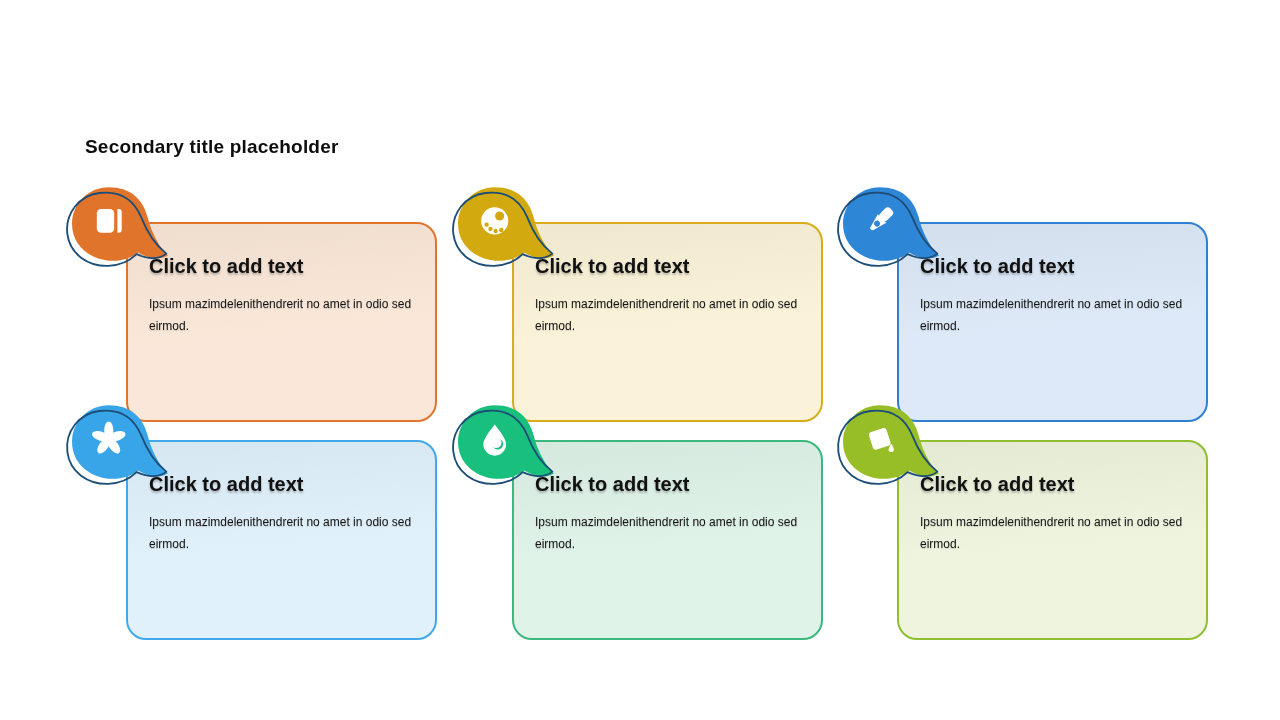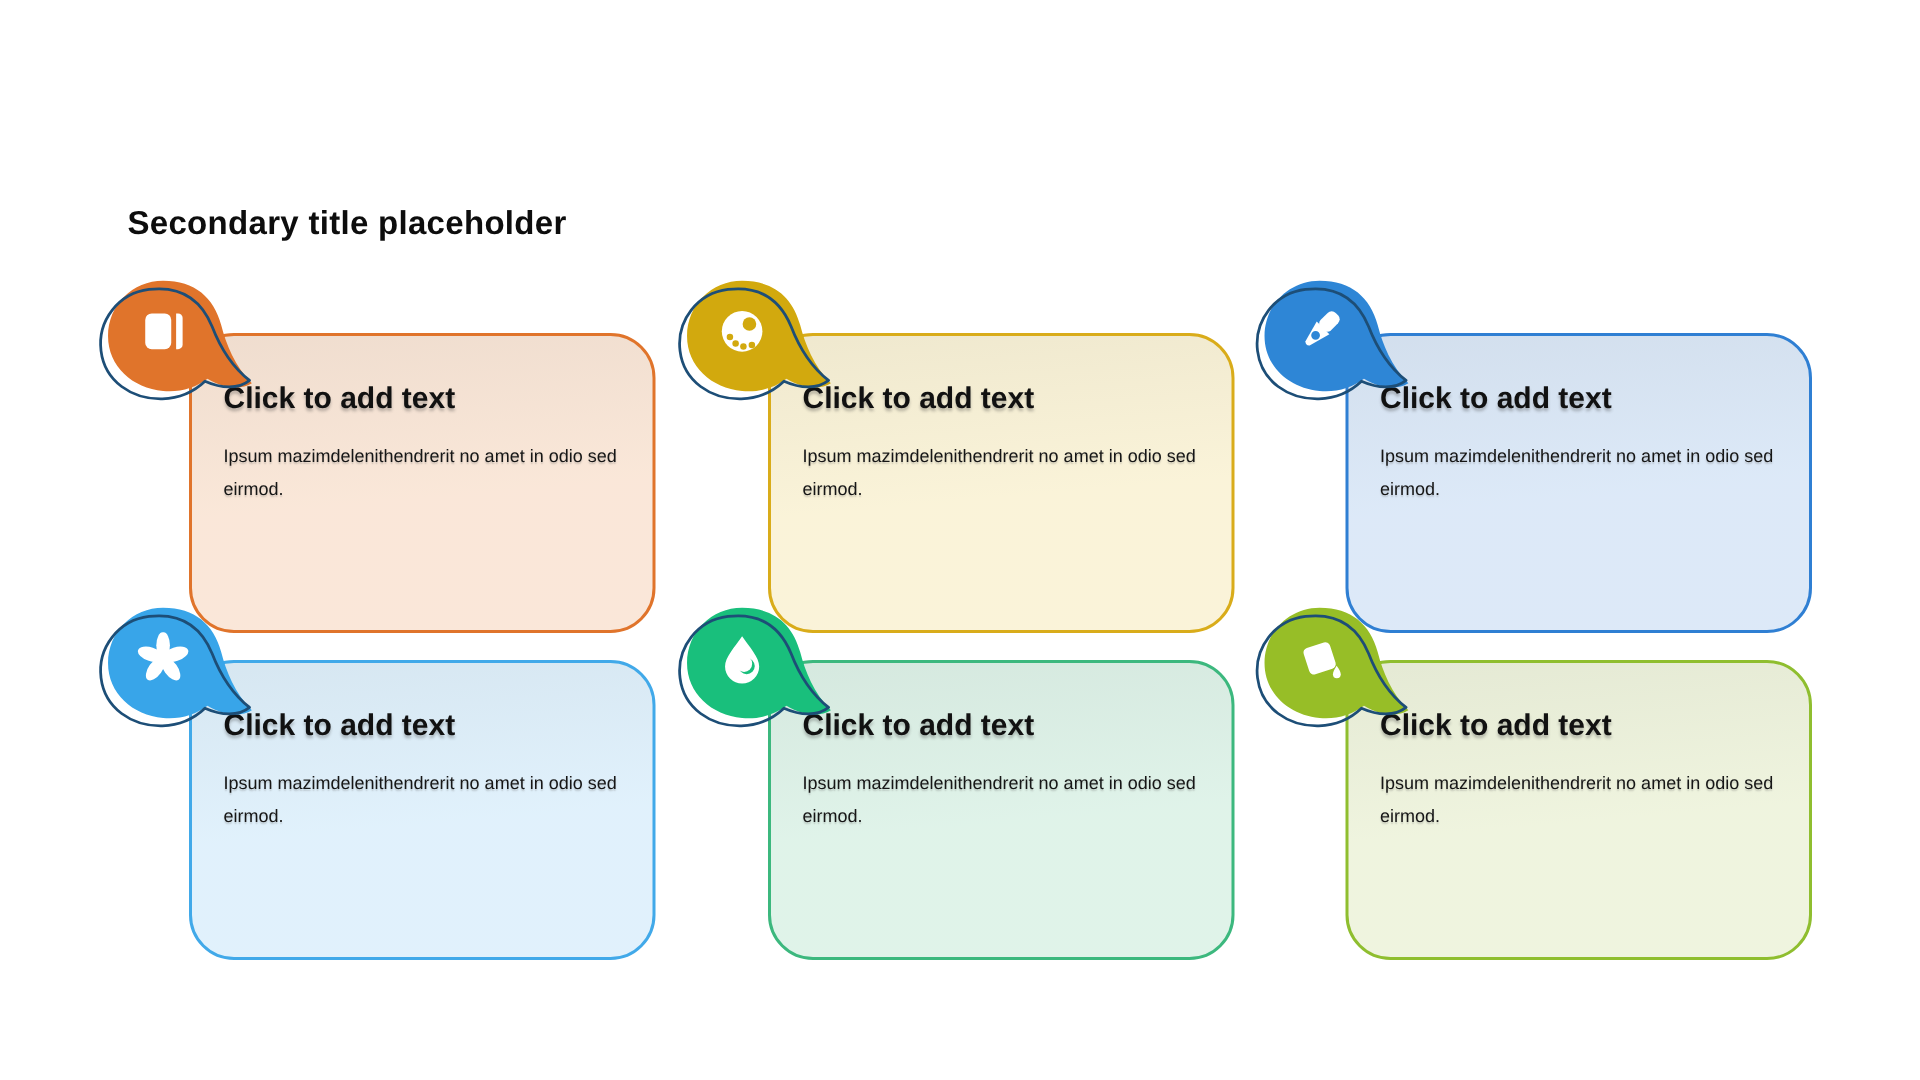--- a/index.html
+++ b/index.html
@@ -9,38 +9,38 @@
     height: 720px;
     background: #ffffff;
     font-family: "Liberation Sans", sans-serif;
     overflow: hidden;
   }
   .slide-title {
     position: absolute;
     left: 85px;
     top: 136px;
     margin: 0;
-    font-size: 22px;
+    font-size: 19px;
     font-weight: bold;
     color: #0d0d0d;
     letter-spacing: 0.2px;
   }
   .card-group {
     position: absolute;
     width: 311px;
     height: 200px;
   }
   .card {
     position: absolute;
     left: 0; top: 0;
     width: 311px;
     height: 200px;
     box-sizing: border-box;
     border: 2px solid var(--accent);
-    border-radius: 30px;
+    border-radius: 20px;
     background-color: var(--fill);
     background-image: linear-gradient(175deg, rgba(0,0,0,0.045) 0%, rgba(255,255,255,0.02) 55%);
     padding: 30px 6px 0 21px;
   }
   .card-heading {
     margin: 0 0 15px 0;
     font-size: 20px;
     line-height: 1.2;
     font-weight: bold;
     color: #111111;

